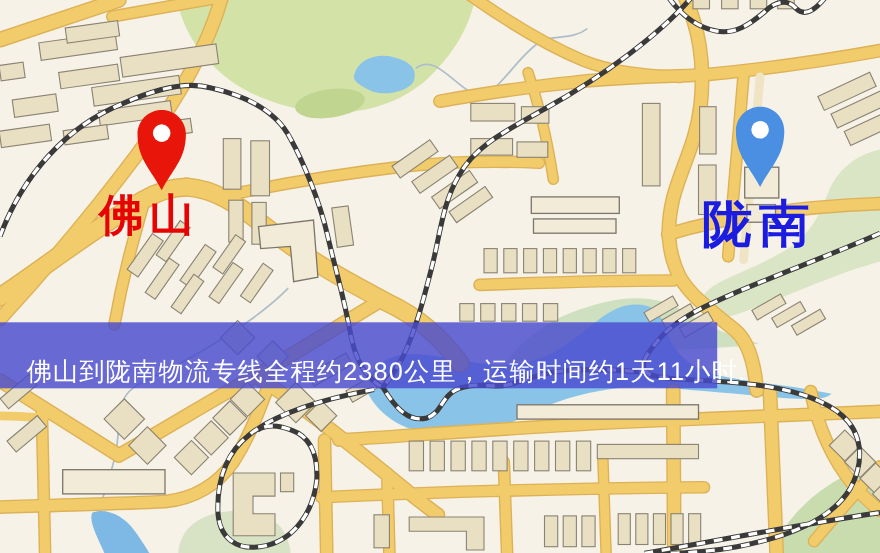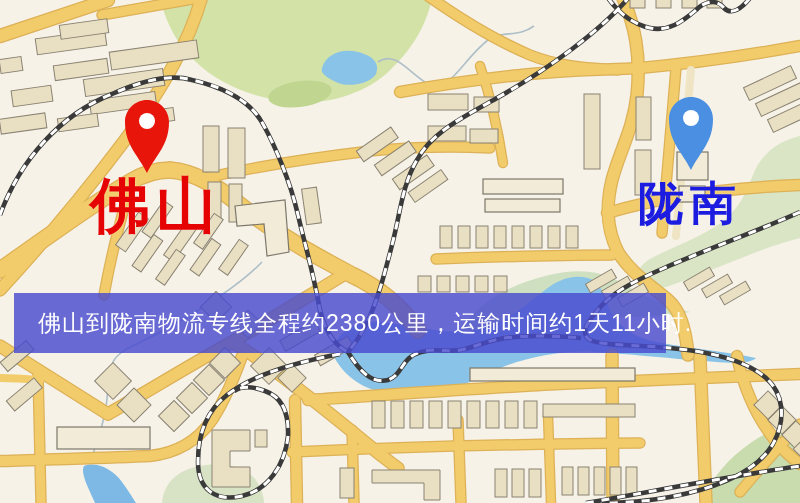--- a/index.html
+++ b/index.html
@@ -2,25 +2,25 @@
 <html><head>
 <meta charset="utf-8">
 <style>
   html,body{margin:0;padding:0;background:#ddd;}
   .stage{position:relative;width:800px;height:503px;overflow:hidden;
          font-family:"Liberation Sans", sans-serif;background:#f6f2e8;}
   .stage svg{position:absolute;left:0;top:0;}
   
   .place-label{position:absolute;font-weight:bold;letter-spacing:6px;line-height:1;
                text-shadow:0 0 2px rgba(255,255,255,.4);white-space:nowrap;}
-  .origin-label{left:90px;top:176px;font-size:60px;color:#e60303;}
+  .origin-label{left:90px;top:176px;font-size:40px;color:#e60303;}
   .dest-label{left:638px;top:180px;font-size:46px;color:#1c1ce0;text-align:center;}
   
   .banner{position:absolute;left:0;top:293px;width:652px;height:60px;
-          background:rgba(72,74,206,0.82);display:flex;align-items:center;margin-left:14px;}
+          background:rgba(72,74,206,0.82);display:flex;align-items:flex-end;}
   .banner span{color:#ffffff;font-size:23px;letter-spacing:1px;padding-left:24px;
                white-space:nowrap;}
   
   .bld{fill:#e9e0c3;stroke:#8a8272;stroke-width:1;}
   .bldw{fill:#f1ebd8;stroke:#7d776b;stroke-width:1.2;}
   .road{fill:none;stroke:#f2cc6a;stroke-linecap:round;stroke-linejoin:round;}
   .roadc{fill:none;stroke:#ddb157;stroke-linecap:round;stroke-linejoin:round;}
   .roadp{fill:none;stroke:#efe5c5;stroke-linecap:round;stroke-linejoin:round;}
   .railb{fill:none;stroke:#3a3a3a;stroke-width:4.6;}
   .railw{fill:none;stroke:#ffffff;stroke-width:3;stroke-dasharray:8 8;}

